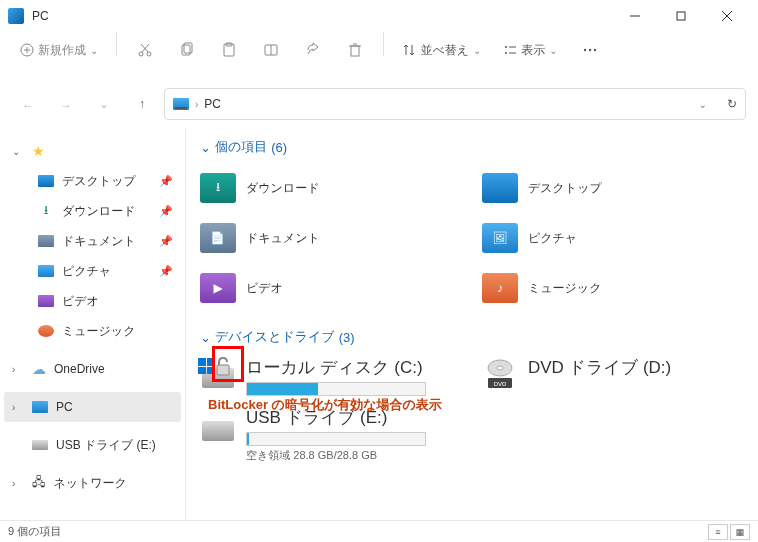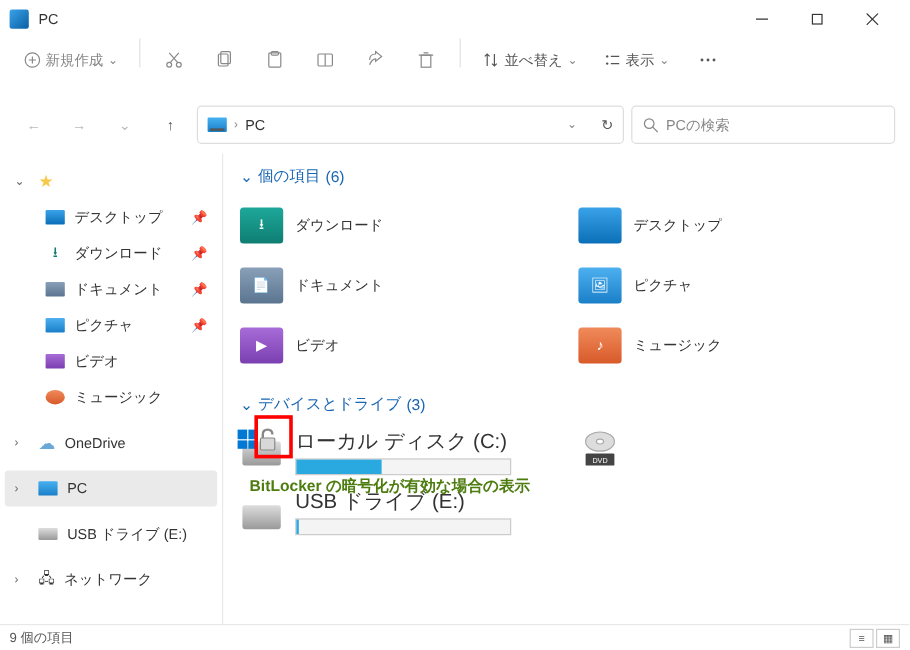--- a/index.html
+++ b/index.html
@@ -62,21 +62,21 @@
 .win-logo { position: absolute; left: -2px; top: 2px; width: 16px; height: 16px; display: grid; grid-template-columns: 1fr 1fr; gap: 1px; }
 .win-logo span { background: #0078d4; }
 .lock { position: absolute; right: 4px; top: 0; }
 .drive-info { flex: 1; }
 .drive-name { font-size: 17px; margin-bottom: 3px; }
 .bar { width: 180px; height: 14px; border: 1px solid #ccc; background: #f4f4f4; position: relative; margin-bottom: 2px; }
 .bar-fill { height: 100%; background: #2aa8e0; }
 .drive-sub { font-size: 11px; color: #666; }
 
 .redbox { position: absolute; border: 3px solid #f00; width: 32px; height: 36px; }
-.annot { position: absolute; color: #4d7c0f; font-weight: bold; font-size: 13px; }
+.annot { position: absolute; color: #c2410c; font-weight: bold; font-size: 13px; }
 
 .status { height: 22px; border-top: 1px solid #e8e8e8; display: flex; align-items: center; padding: 0 8px; font-size: 11px; color: #555; }
 .status-right { margin-left: auto; display: flex; gap: 2px; }
 .vbtn { width: 20px; height: 16px; border: 1px solid #ccc; display: flex; align-items: center; justify-content: center; font-size: 9px; }
 
 
 .sf { width: 16px; height: 12px; border-radius: 1px; }
 .sf-desk { background: linear-gradient(#3aa2e8,#0a6fb8); }
 .sf-doc { background: linear-gradient(#8aa0b8,#5a7490); }
 .sf-pic { background: linear-gradient(#4db0f0,#1a7fc8); }
@@ -193,27 +193,20 @@
   <div class="nav-btn dis">→</div>
   <div class="nav-btn dis">⌄</div>
   <div class="nav-btn">↑</div>
   <div class="addr">
     <div class="addr-icon"></div>
     <span class="chev">›</span>
     <span>PC</span>
     <span style="flex:1"></span>
     <span class="chev">⌄</span>
     <span class="refresh" style="margin-left:14px">↻</span>
-  </div>
-  <div class="search">
-    <svg width="14" height="14" viewBox="0 0 14 14">
-        <circle cx="6" cy="6" r="4" fill="none" stroke="#888"></circle>
-        <line x1="9" y1="9" x2="13" y2="13" stroke="#888"></line>
-      </svg>
-    <span>PCの検索</span>
   </div>
 </div>
 
 <div class="body">
 
   <div class="sidebar">
     <div class="side-item">
       <span class="side-exp">⌄</span>
       <span class="star">★</span>
     </div>
@@ -333,30 +326,34 @@
       </div>
       <div class="drive-item">
         <div class="drive-icon">
           <svg width="36" height="36" viewBox="0 0 36 36">
               <ellipse cx="18" cy="12" rx="12" ry="8" fill="#ddd" stroke="#aaa"></ellipse>
               <ellipse cx="18" cy="12" rx="3" ry="2" fill="#fff" stroke="#aaa"></ellipse>
               <rect x="6" y="22" width="24" height="10" rx="1" fill="#444"></rect>
               <text x="18" y="30" font-size="6" fill="#fff" text-anchor="middle">DVD</text>
             </svg>
         </div>
+        <div class="drive-info">
+          <div class="drive-name">DVD ドライブ (D:)</div>
+        </div>
       </div>
       <div class="drive-item">
         <div class="drive-icon">
             <div class="disk" style="margin-top:14px"></div>
           </div>
         <div class="drive-info">
           <div class="drive-name">USB ドライブ (E:)</div>
           <div class="bar">
               <div class="bar-fill" style="width:1%"></div>
             </div>
+          <div class="drive-sub">空き領域 28.8 GB/28.8 GB</div>
         </div>
       </div>
     </div>
 
     <div class="redbox" style="left:26px; top:218px"></div>
     <div class="annot" style="left:22px; top:268px">BitLocker の暗号化が有効な場合の表示</div>
   </div>
 </div>
 
 <div class="status">

